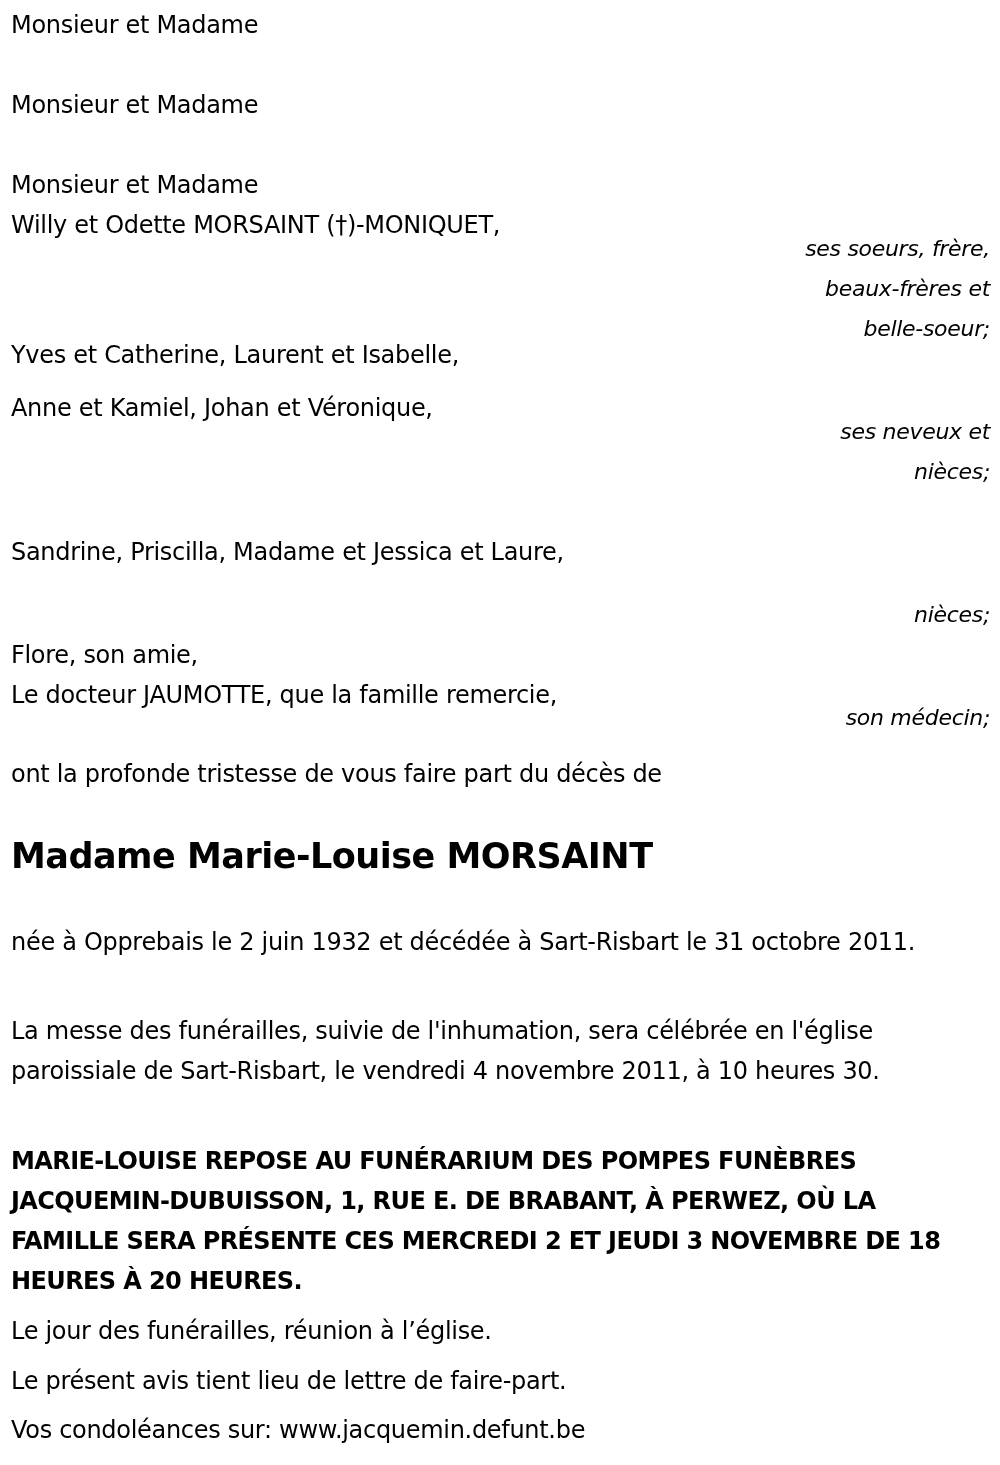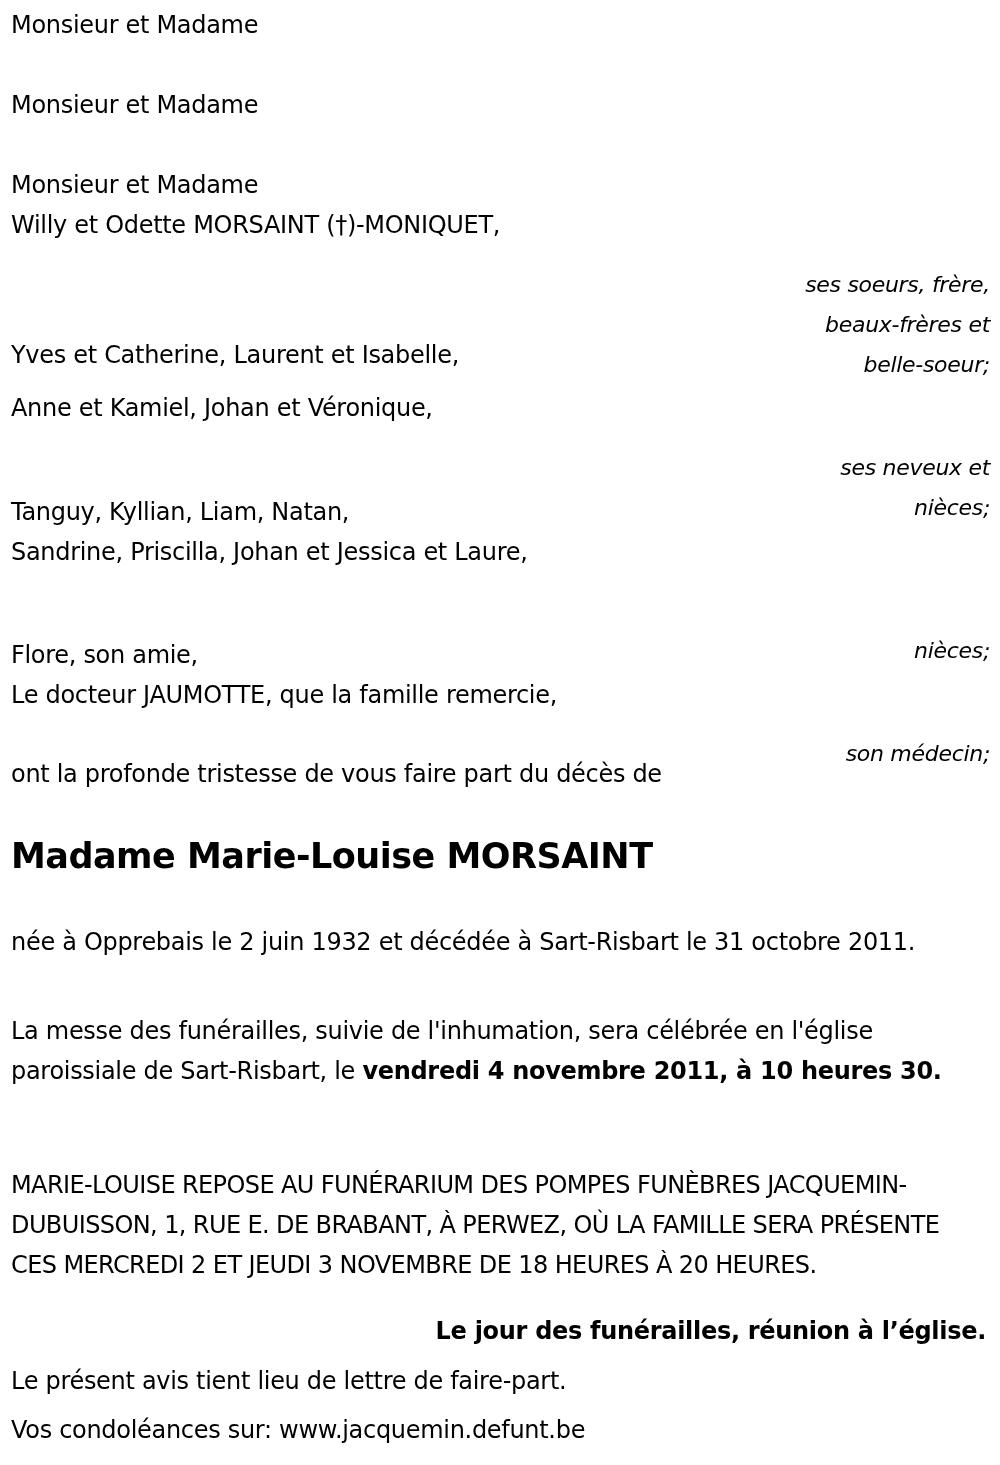--- a/index.html
+++ b/index.html
@@ -29,46 +29,44 @@
     }
     .rel {
       position: absolute;
       right: 10px;
       font-size: 22px;
       line-height: 28px;
       font-style: italic;
       text-align: right;
       white-space: nowrap;
       letter-spacing: -0.3px;
-      margin-top: 36px;
     }
     .title {
       position: absolute;
       left: 11px;
       top: 834px;
       font-size: 35px;
       line-height: 44px;
       font-weight: bold;
       white-space: nowrap;
       letter-spacing: -0.5px;
     }
     .para {
       position: absolute;
       left: 11px;
       width: 975px;
       font-size: 24px;
       line-height: 40px;
       letter-spacing: -0.3px;
     }
-    .bold { font-weight: bold; text-align: right; }
+    .bold { font-weight: normal; }
     .caps {
-      font-weight: normal;
+      font-weight: bold;
       text-transform: none;
       letter-spacing: -0.6px;
-      margin-top: 24px;
     }
   </style>
 </head>
 <body>
 
 <div class="page">
 
   <div class="line" style="top:10px">Monsieur et Madame</div>
   <div class="line" style="top:90px">Monsieur et Madame</div>
   <div class="line" style="top:170px">Monsieur et Madame</div>
@@ -77,22 +75,21 @@
   <div class="rel" style="top:235px">ses soeurs, frère,</div>
   <div class="rel" style="top:275px">beaux-frères et</div>
   <div class="rel" style="top:315px">belle-soeur;</div>
 
   <div class="line" style="top:340px">Yves et Catherine, Laurent et Isabelle,</div>
   <div class="line" style="top:393px">Anne et Kamiel, Johan et Véronique,</div>
 
   <div class="rel" style="top:418px">ses neveux et</div>
   <div class="rel" style="top:458px">nièces;</div>
 
-  <div class="line" style="top:497px">Tanguy, Kyllian, Liam, Natan,</div>
-  <div class="line" style="top:537px">Sandrine, Priscilla, Johan et Jessica et Laure,</div>
+  <div class="line" style="top:537px">Sandrine, Priscilla, Madame et Jessica et Laure,</div>
 
   <div class="rel" style="top:601px">nièces;</div>
 
   <div class="line" style="top:640px">Flore, son amie,</div>
   <div class="line" style="top:680px">Le docteur JAUMOTTE, que la famille remercie,</div>
 
   <div class="rel" style="top:704px">son médecin;</div>
 
   <div class="line" style="top:759px">ont la profonde tristesse de vous faire part du décès de</div>
 

